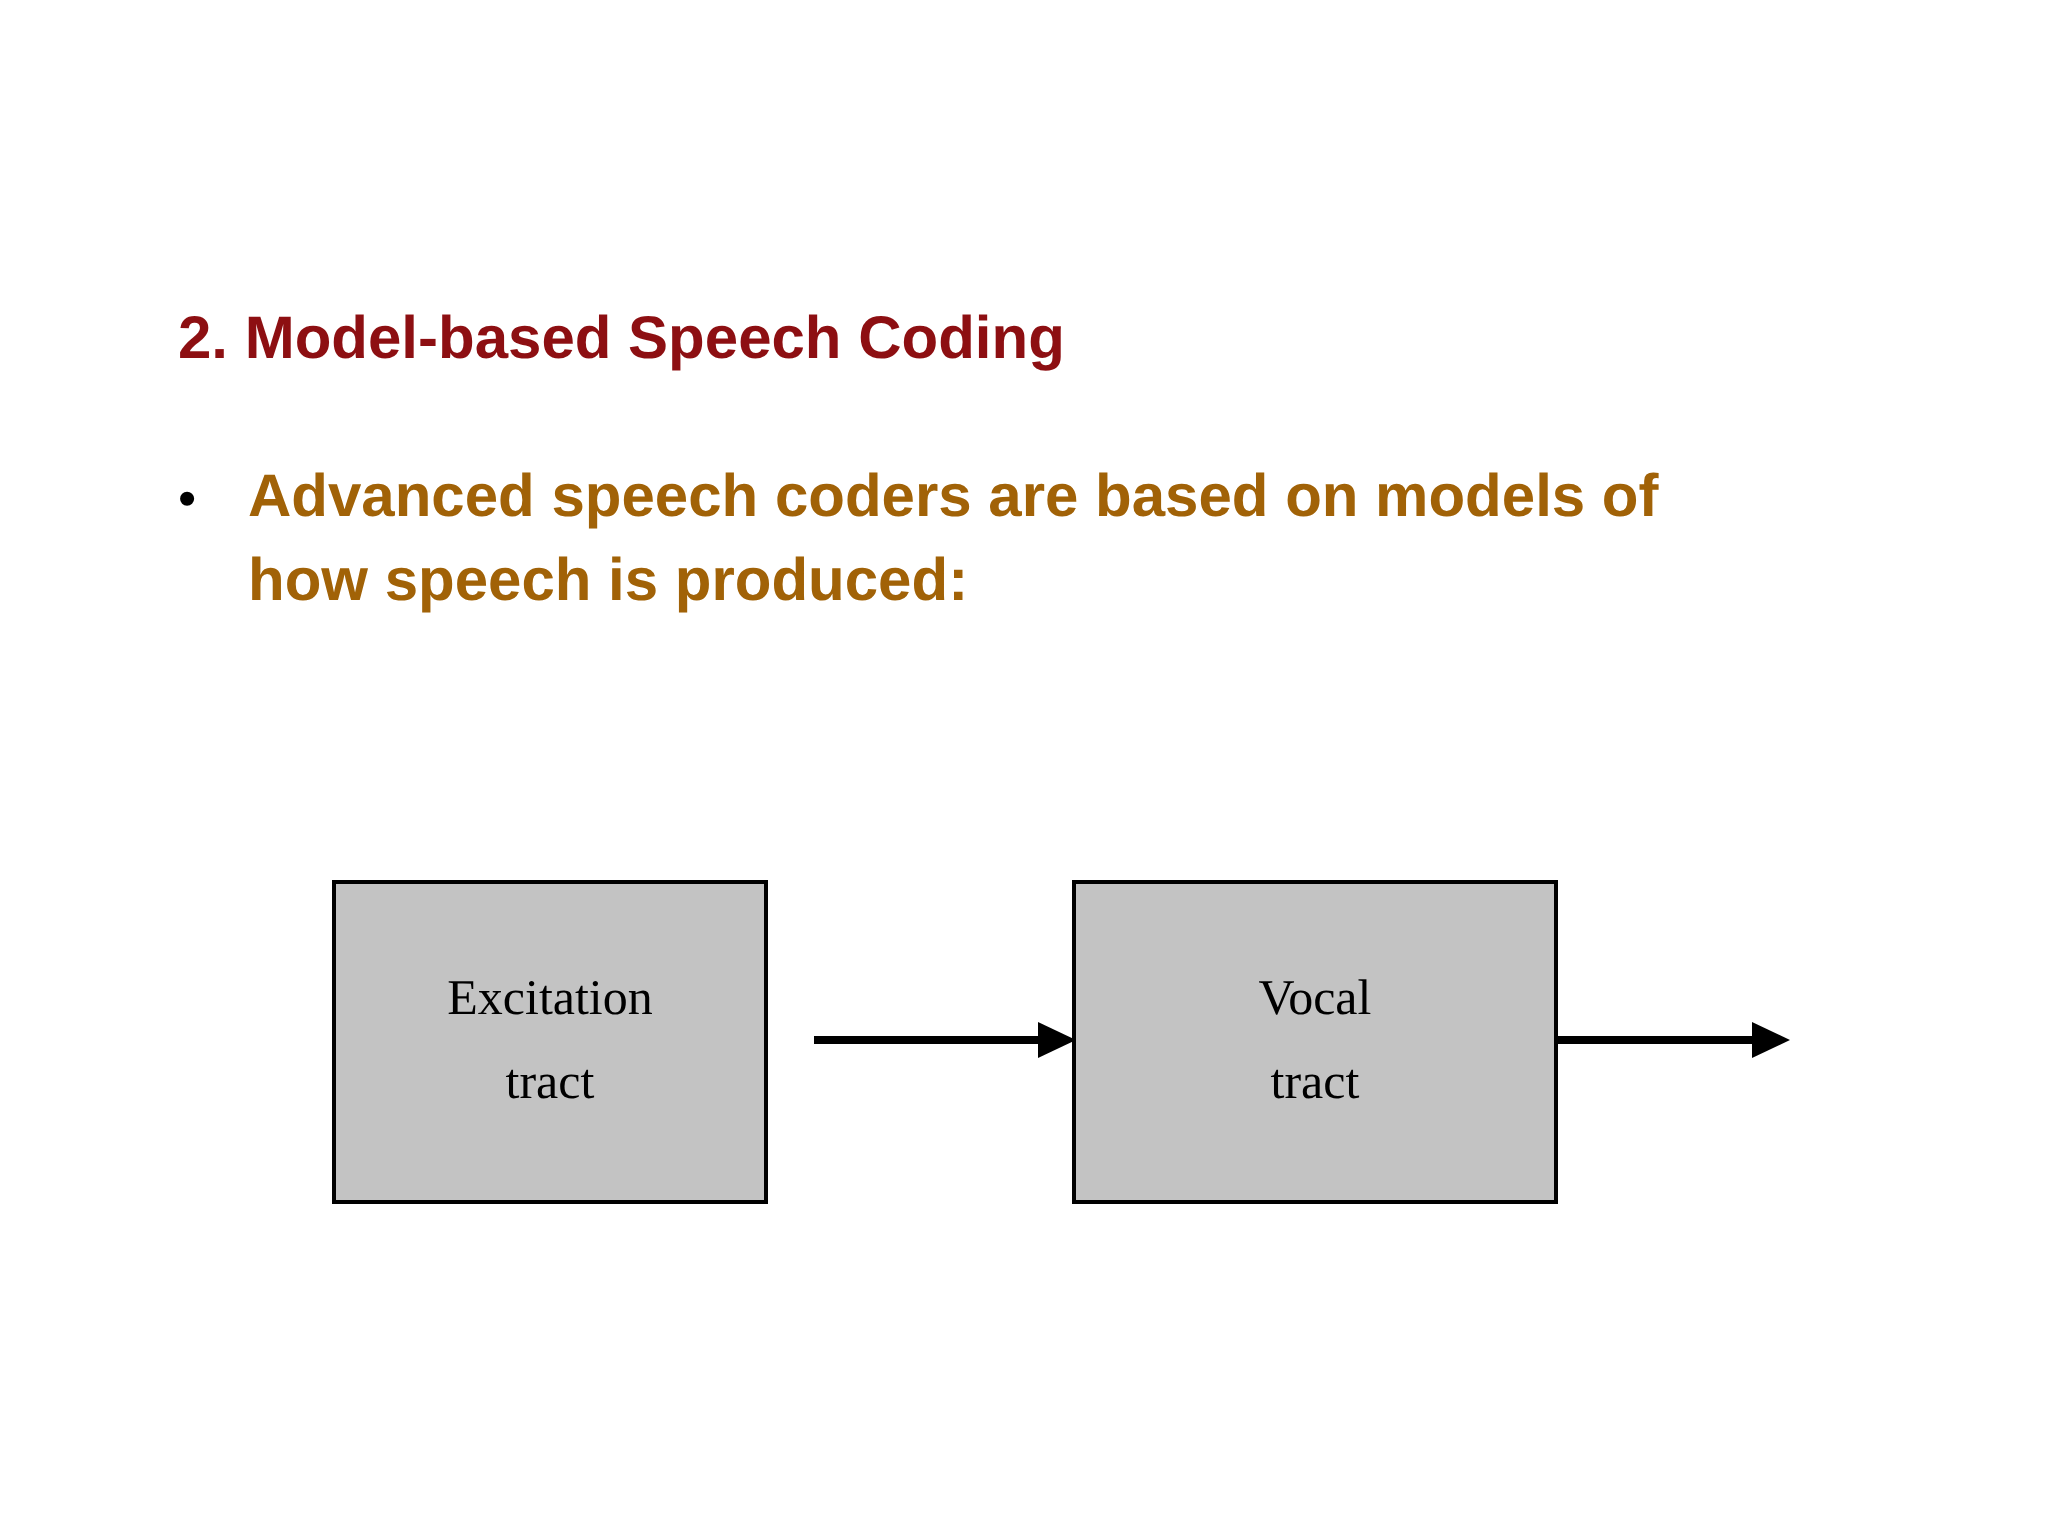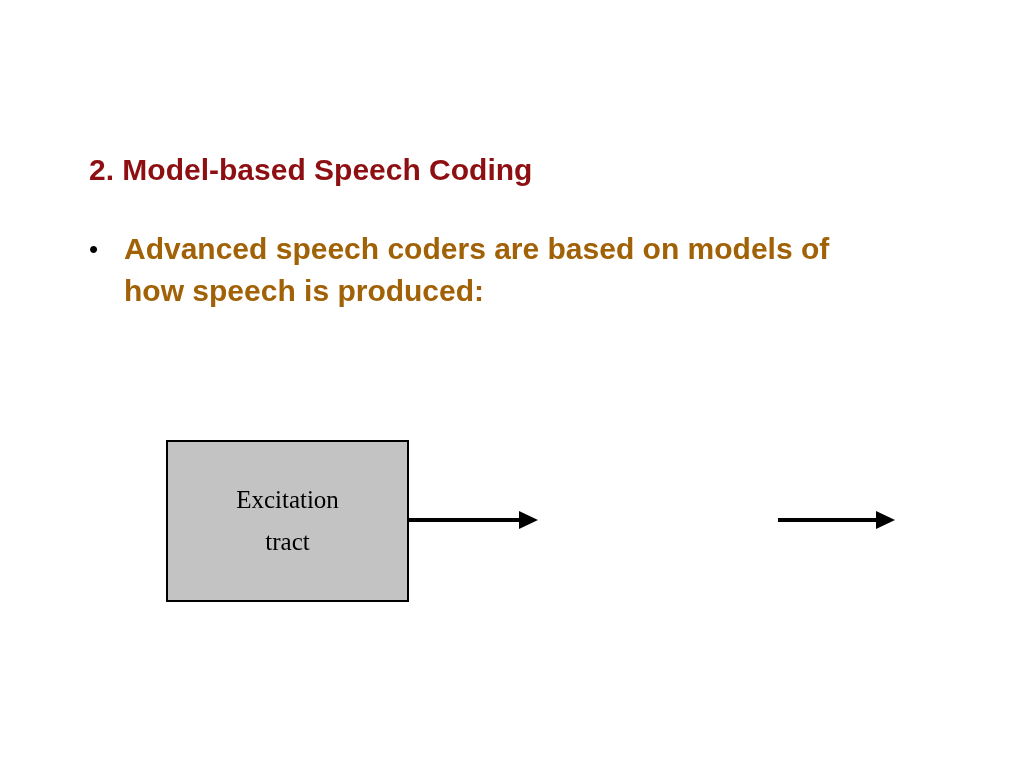--- a/index.html
+++ b/index.html
@@ -99,21 +99,21 @@
     font-family: "Liberation Serif", serif;
     font-size: 25px;
     line-height: 42px;
     color: #000000;
   }
   .block .line { display: block; white-space: nowrap; }
 
   #block-excitation {
     left: 166px;
     top: 440px;
-    width: 243px;
+    width: 218px;
     height: 162px;
   }
   #block-vocal-tract {
     left: 536px;
     top: 440px;
     width: 243px;
     height: 162px;
   }
 
   .arrow-svg {
@@ -141,20 +141,24 @@
     <div class="block" id="block-excitation">
       <span class="line">Excitation</span>
       <span class="line">tract</span>
     </div>
 
     <svg class="arrow-svg" id="arrow-1" viewBox="0 0 136 40">
       <line x1="2" y1="20" x2="118" y2="20" stroke="#000000" stroke-width="4"></line>
       <polygon points="114,11 133,20 114,29" fill="#000000"></polygon>
     </svg>
 
+    <div class="block" id="block-vocal-tract">
+      <span class="line">Vocal</span>
+      <span class="line">tract</span>
+    </div>
 
     <svg class="arrow-svg" id="arrow-2" viewBox="0 0 124 40">
       <line x1="2" y1="20" x2="104" y2="20" stroke="#000000" stroke-width="4"></line>
       <polygon points="100,11 119,20 100,29" fill="#000000"></polygon>
     </svg>
 
   </div>
 
 </div>
 

